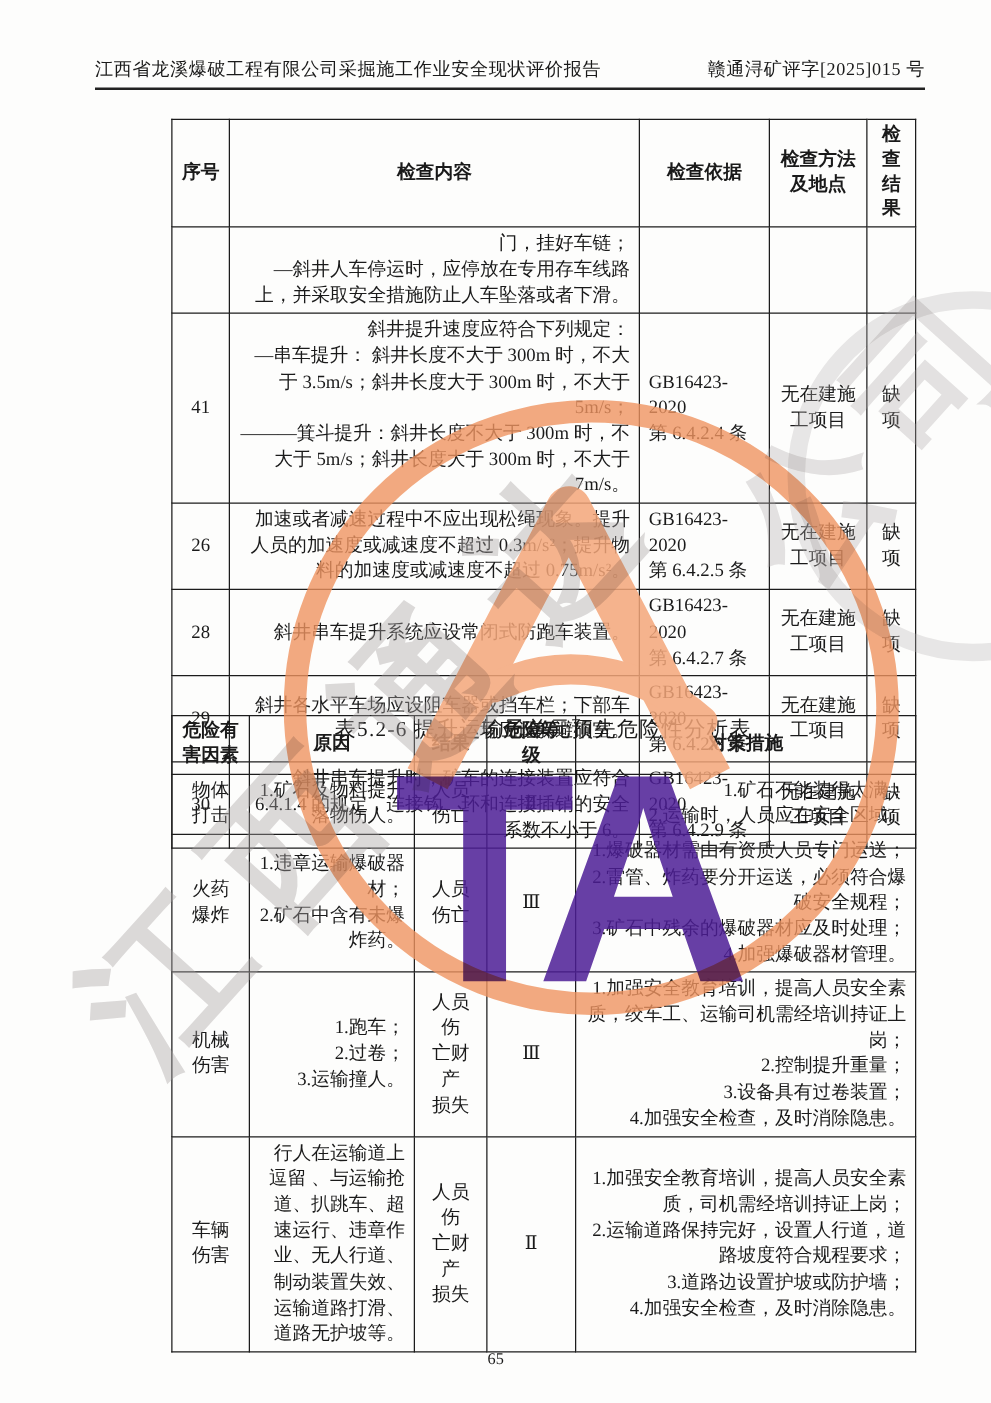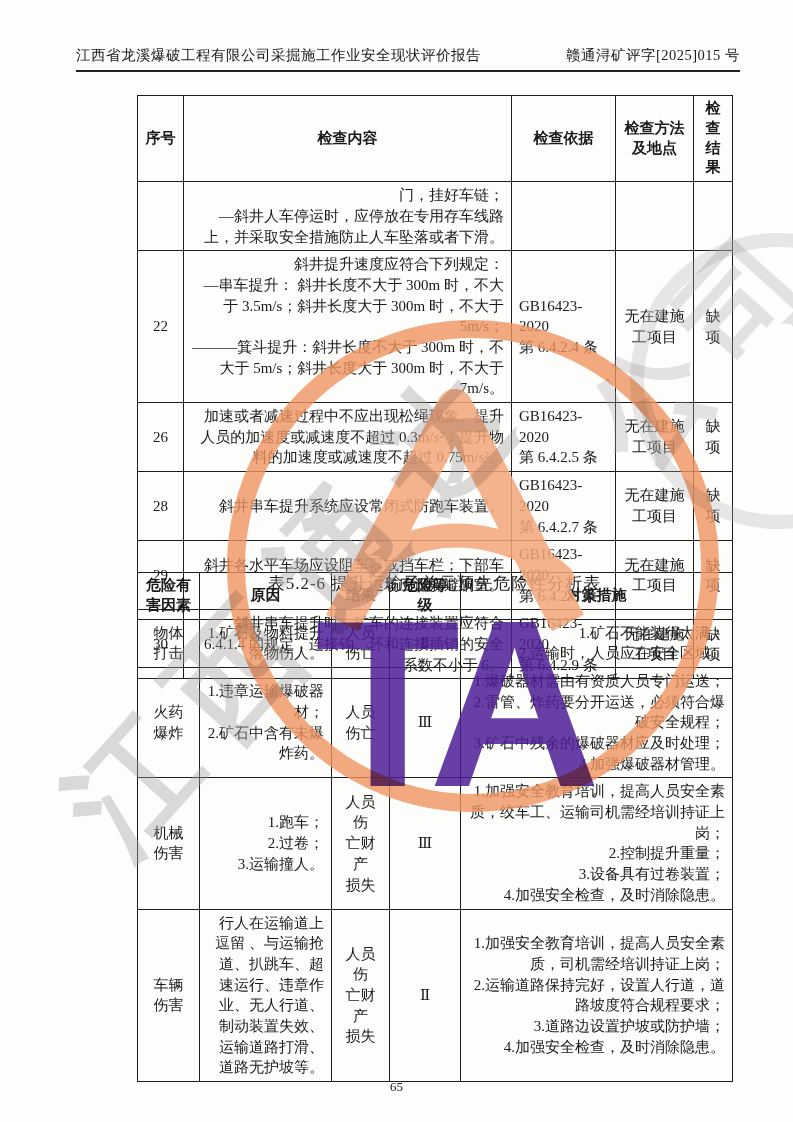--- a/index.html
+++ b/index.html
@@ -107,21 +107,21 @@
     </tr>
     <tr style="height:62px">
       <td class="c"></td>
       <td class="l">门，挂好车链；
 —斜井人车停运时，应停放在专用存车线路上，并采取安全措施防止人车坠落或者下滑。</td>
       <td class="basis"></td>
       <td class="c"></td>
       <td class="c"></td>
     </tr>
     <tr style="height:102px">
-      <td class="c">22</td>
+      <td class="c">41</td>
       <td class="l">斜井提升速度应符合下列规定：
 —串车提升： 斜井长度不大于 300m 时，不大于 3.5m/s；斜井长度大于 300m 时，不大于 5m/s；
 ———箕斗提升：斜井长度不大于 300m 时，不大于 5m/s；斜井长度大于 300m 时，不大于 7m/s。</td>
       <td class="basis">GB16423-2020
 第 6.4.2.4 条</td>
       <td class="c">无在建施
 工项目</td>
       <td class="c">缺
 项</td>
     </tr>

